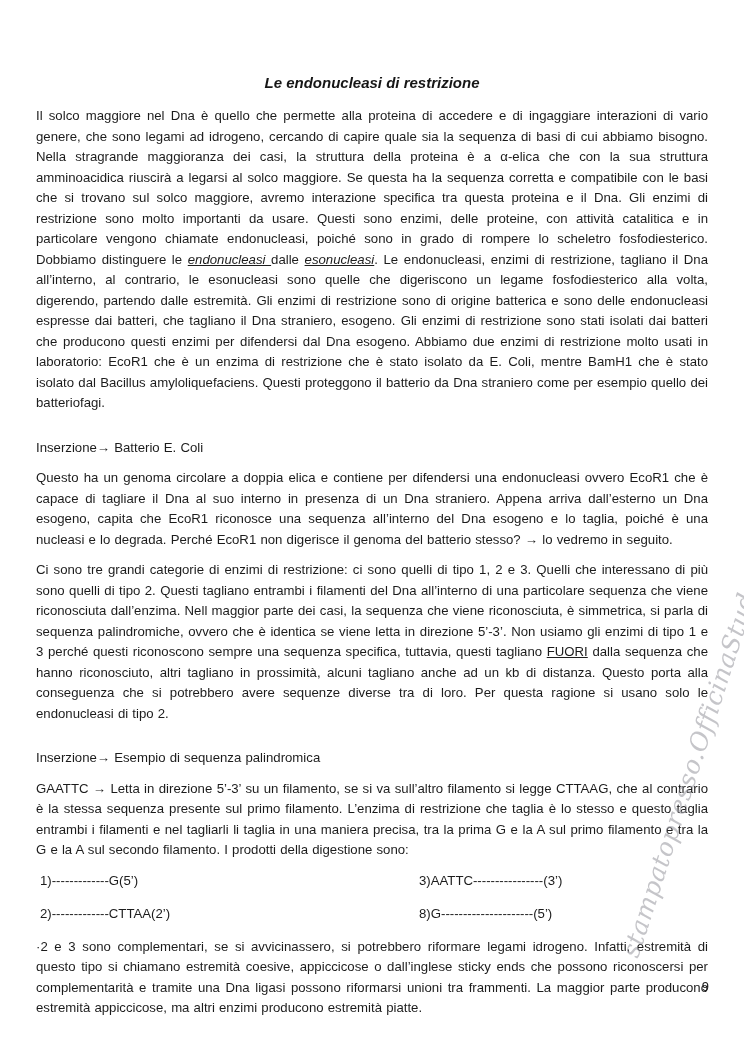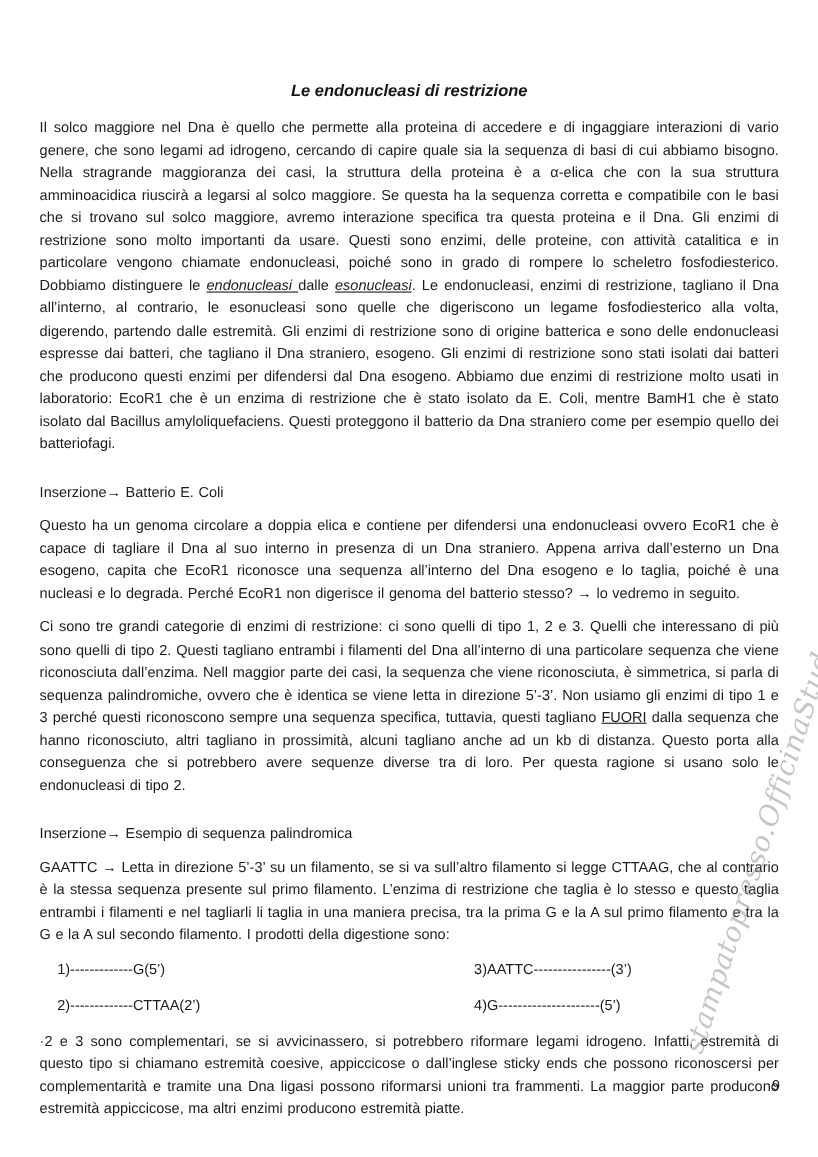--- a/index.html
+++ b/index.html
@@ -42,21 +42,21 @@
     margin-top: 24px;
   }
   .iu { font-style: italic; text-decoration: underline; margin-top: 12px; }
   .u  { text-decoration: underline; }
   .products {
     display: grid;
     grid-template-columns: 379px auto;
     row-gap: 13px;
     font-size: 13.2px;
     line-height: 20px;
-    margin: 2px 0 13px 16px;
+    margin: 2px 0 13px 4px;
   }
   .products .cell {
     white-space: nowrap;
   }
   .watermark {
     position: absolute;
     left: 616px;
     top: 952px;
     transform: rotate(-72deg);
     transform-origin: 0 0;
@@ -86,21 +86,21 @@
       <p class="para"><span>Il solco maggiore nel Dna è quello che permette alla proteina di accedere e di ingaggiare interazioni di vario genere, che sono legami ad idrogeno, cercando di capire quale sia la sequenza di basi di cui abbiamo bisogno. Nella stragrande maggioranza dei casi, la struttura della proteina è a α-elica che con la sua struttura amminoacidica riuscirà a legarsi al solco maggiore. Se questa ha la sequenza corretta e compatibile con le basi che si trovano sul solco maggiore, avremo interazione specifica tra questa proteina e il Dna. Gli enzimi di restrizione sono molto importanti da usare. Questi sono enzimi, delle proteine, con attività catalitica e in particolare vengono chiamate endonucleasi, poiché sono in grado di rompere lo scheletro fosfodiesterico. Dobbiamo distinguere le </span><span class="iu">endonucleasi </span><span>dalle </span><span class="iu">esonucleasi</span><span>. Le endonucleasi, enzimi di restrizione, tagliano il Dna all’interno, al contrario, le esonucleasi sono quelle che digeriscono un legame fosfodiesterico alla volta, digerendo, partendo dalle estremità. Gli enzimi di restrizione sono di origine batterica e sono delle endonucleasi espresse dai batteri, che tagliano il Dna straniero, esogeno. Gli enzimi di restrizione sono stati isolati dai batteri che producono questi enzimi per difendersi dal Dna esogeno. Abbiamo due enzimi di restrizione molto usati in laboratorio: EcoR1 che è un enzima di restrizione che è stato isolato da E. Coli, mentre BamH1 che è stato isolato dal Bacillus amyloliquefaciens. Questi proteggono il batterio da Dna straniero come per esempio quello dei batteriofagi.</span></p>
       <p class="para single"><span>Inserzione→ Batterio E. Coli</span></p>
       <p class="para"><span>Questo ha un genoma circolare a doppia elica e contiene per difendersi una endonucleasi ovvero EcoR1 che è capace di tagliare il Dna al suo interno in presenza di un Dna straniero. Appena arriva dall’esterno un Dna esogeno, capita che EcoR1 riconosce una sequenza all’interno del Dna esogeno e lo taglia, poiché è una nucleasi e lo degrada. Perché EcoR1 non digerisce il genoma del batterio stesso? → lo vedremo in seguito.</span></p>
       <p class="para"><span>Ci sono tre grandi categorie di enzimi di restrizione: ci sono quelli di tipo 1, 2 e 3. Quelli che interessano di più sono quelli di tipo 2. Questi tagliano entrambi i filamenti del Dna all’interno di una particolare sequenza che viene riconosciuta dall’enzima. Nell maggior parte dei casi, la sequenza che viene riconosciuta, è simmetrica, si parla di sequenza palindromiche, ovvero che è identica se viene letta in direzione 5’-3’. Non usiamo gli enzimi di tipo 1 e 3 perché questi riconoscono sempre una sequenza specifica, tuttavia, questi tagliano </span><span class="u">FUORI</span><span> dalla sequenza che hanno riconosciuto, altri tagliano in prossimità, alcuni tagliano anche ad un kb di distanza. Questo porta alla conseguenza che si potrebbero avere sequenze diverse tra di loro. Per questa ragione si usano solo le endonucleasi di tipo 2.</span></p>
       <p class="para single"><span>Inserzione→ Esempio di sequenza palindromica</span></p>
       <p class="para"><span>GAATTC → Letta in direzione 5’-3’ su un filamento, se si va sull’altro filamento si legge CTTAAG, che al contrario è la stessa sequenza presente sul primo filamento. L’enzima di restrizione che taglia è lo stesso e questo taglia entrambi i filamenti e nel tagliarli li taglia in una maniera precisa, tra la prima G e la A sul primo filamento e tra la G e la A sul secondo filamento. I prodotti della digestione sono:</span></p>
       <div class="products">
         <div class="cell">1)-------------G(5’)</div>
         <div class="cell">3)AATTC----------------(3’)</div>
         <div class="cell">2)-------------CTTAA(2’)</div>
-        <div class="cell">4)G---------------------(5’)</div>
+        <div class="cell">8)G---------------------(5’)</div>
       </div>
       <p class="para"><span>·2 e 3 sono complementari, se si avvicinassero, si potrebbero riformare legami idrogeno. Infatti, estremità di questo tipo si chiamano estremità coesive, appiccicose o dall’inglese sticky ends che possono riconoscersi per complementarità e tramite una Dna ligasi possono riformarsi unioni tra frammenti. La maggior parte producono estremità appiccicose, ma altri enzimi producono estremità piatte.</span></p>
     </div>
 </div>
 
 <div class="watermark">stampatopresso.OfficinaStudenti</div>
 
 <div class="page-number">9</div>
 
 </body></html>

